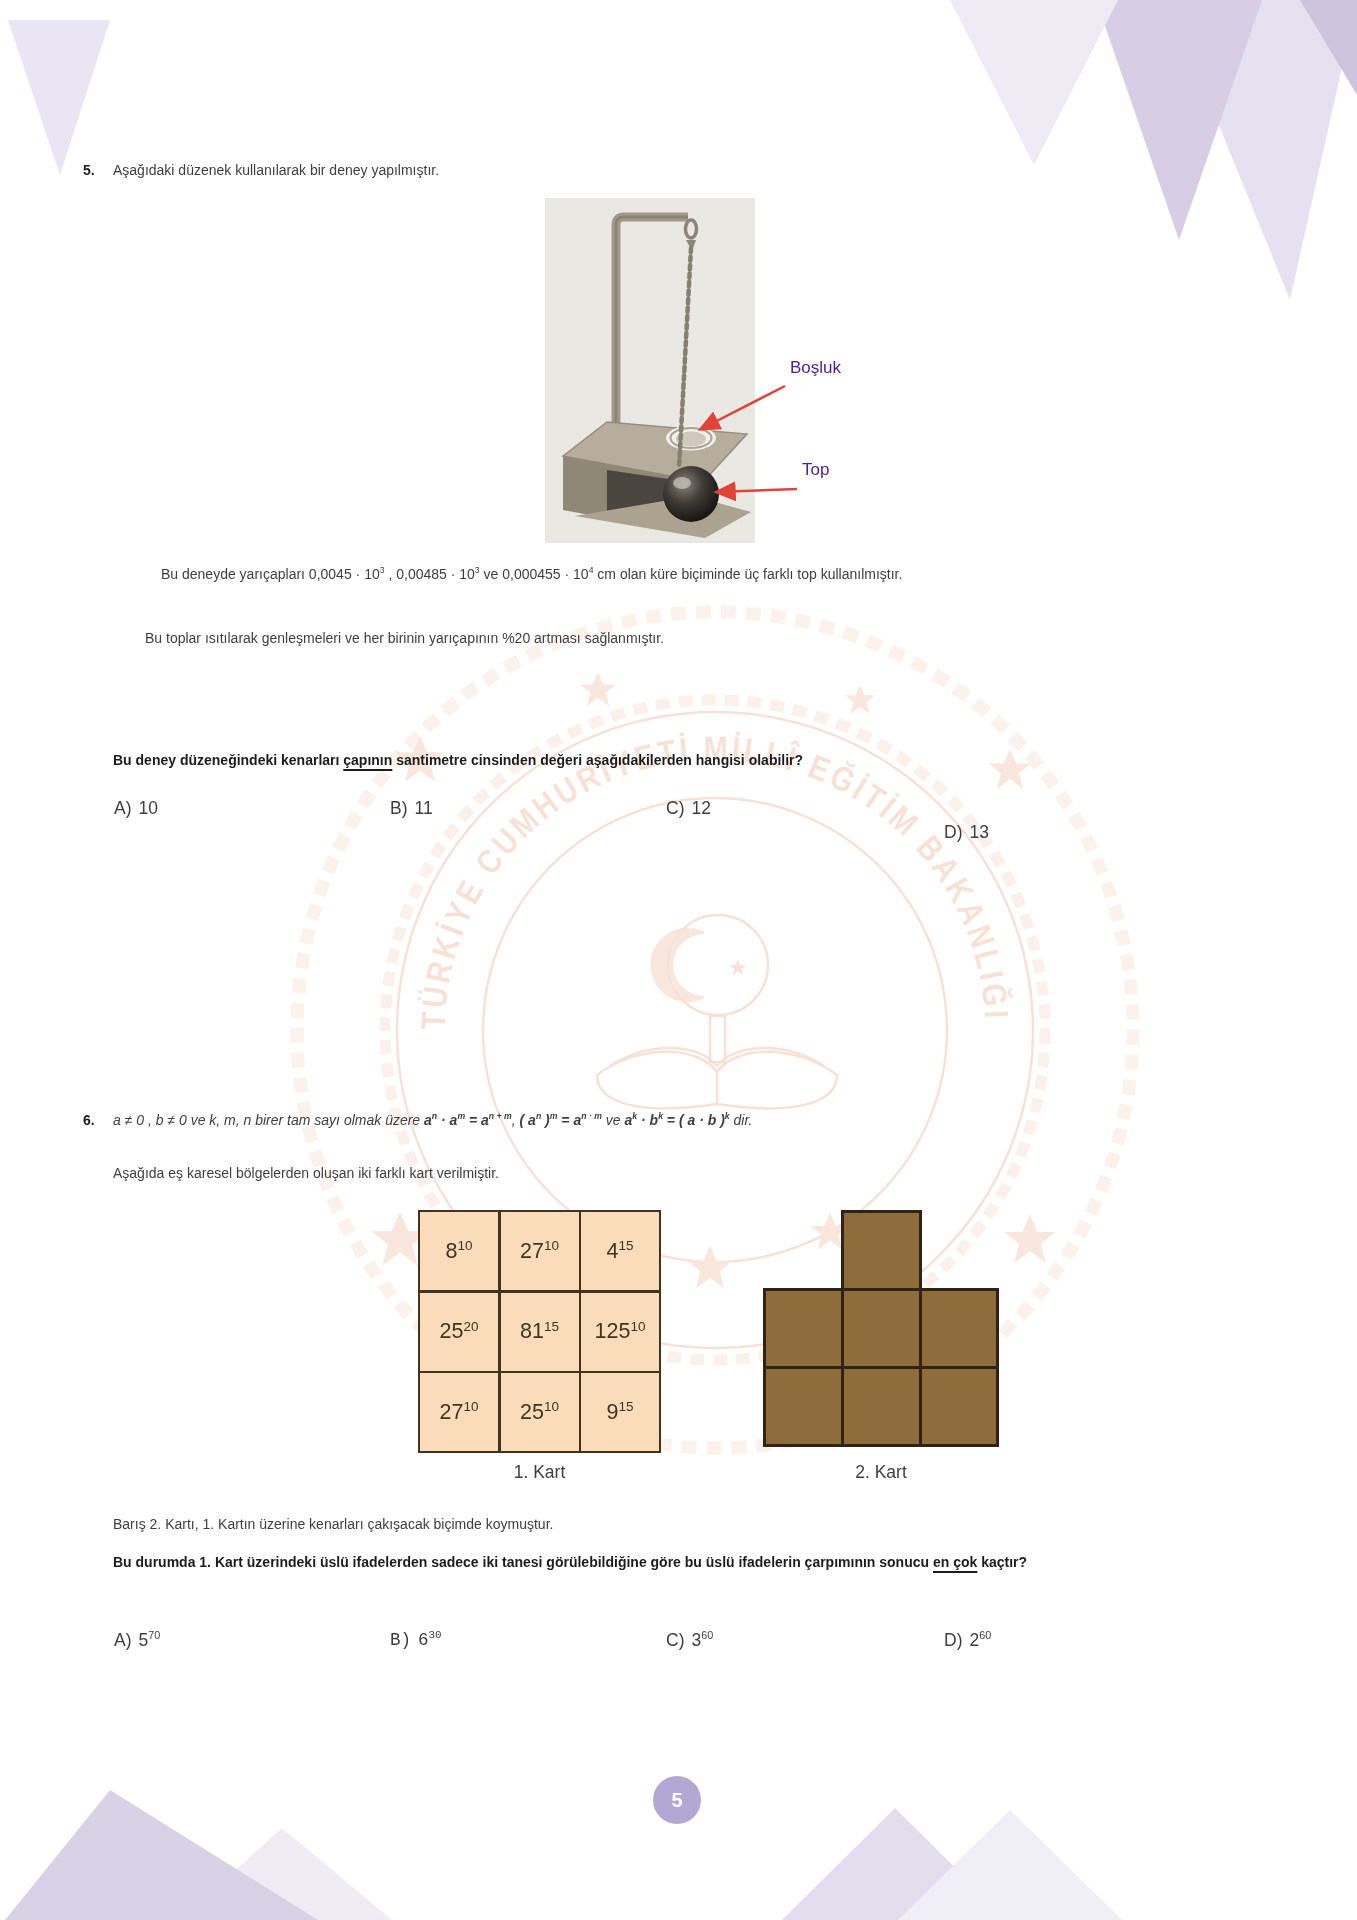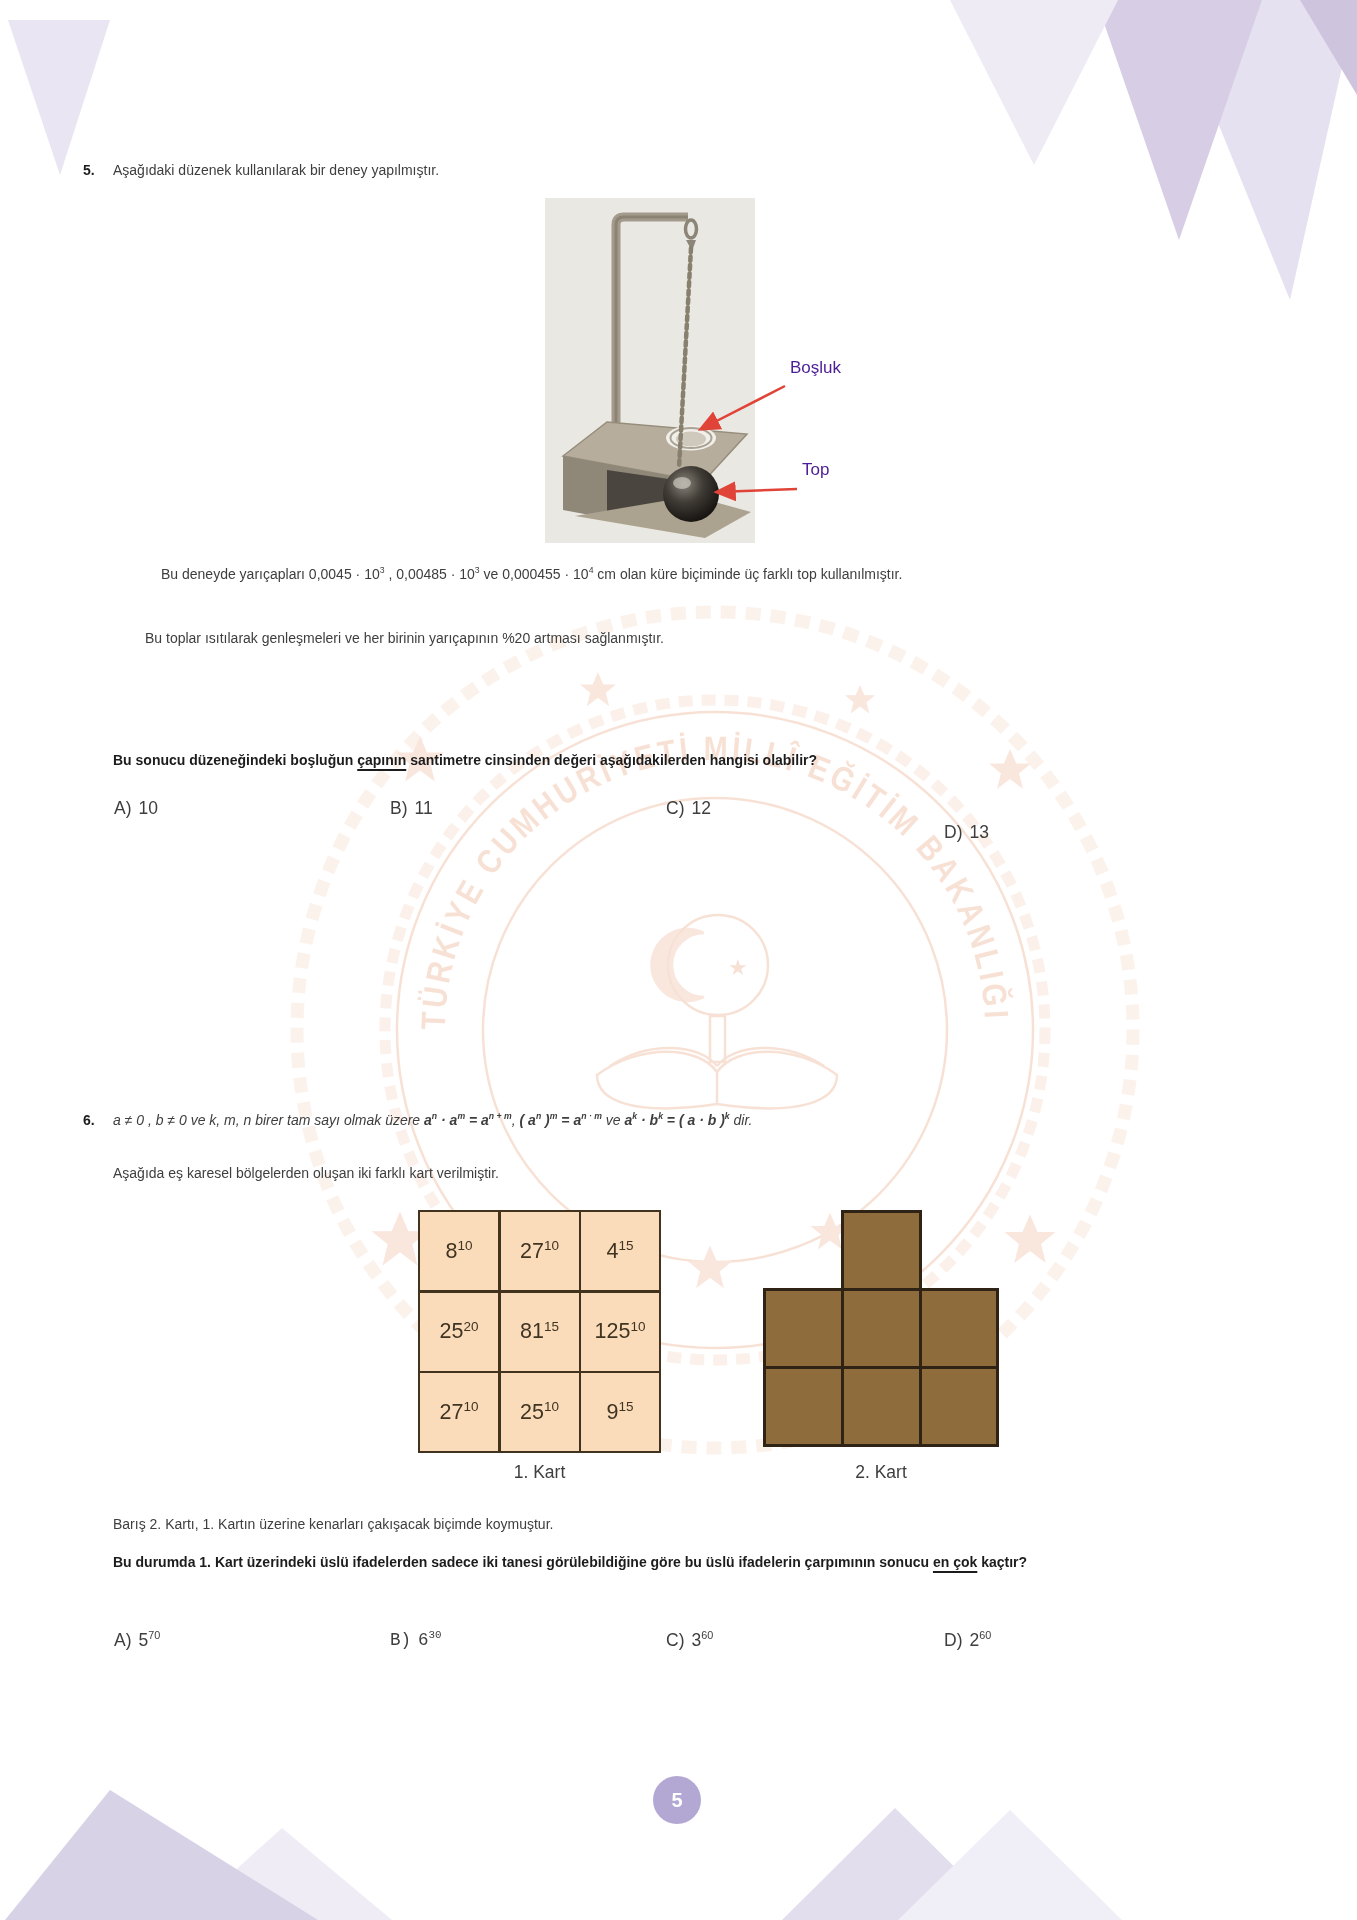--- a/index.html
+++ b/index.html
@@ -134,21 +134,21 @@
     <div class="abs figlabel" style="left:245px;top:160px;">Boşluk</div>
     <div class="abs figlabel" style="left:257px;top:262px;">Top</div>
   </div>
 
   <div class="abs t" style="left:113px;top:556px;width:1030px;margin-left:48px;"><span>Bu deneyde yarıçapları  0,0045 · 10</span><sup>3</sup><span> ,  0,00485 · 10</span><sup>3</sup><span> ve  0,000455 · 10</span><sup>4</sup><span>  cm olan küre biçiminde üç farklı top kullanılmıştır.</span></div>
 
   <div class="abs t" style="left:113px;top:620px;width:1130px;margin-left:32px;">Bu toplar ısıtılarak genleşmeleri ve her birinin yarıçapının %20 artması sağlanmıştır.</div>
 
 
   <div class="abs t bold nowrap" style="left:113px;top:742px;">
-    <span>Bu sonucu düzeneğindeki boşluğun </span><span class="u">çapının</span><span> santimetre cinsinden değeri aşağıdakilerden hangisi olabilir?</span>
+    <span>Bu deney düzeneğindeki kenarları </span><span class="u">çapının</span><span> santimetre cinsinden değeri aşağıdakilerden hangisi olabilir?</span>
   </div>
 
   <div class="abs" style="left:0;top:798px;height:37px;width:1357px;">
     <span class="opt" style="left:114px;">
       <span class="olabel">A)</span><span>10</span>
     </span>
     <span class="opt" style="left:390px;">
       <span class="olabel">B)</span><span>11</span>
     </span>
     <span class="opt" style="left:666px;">

